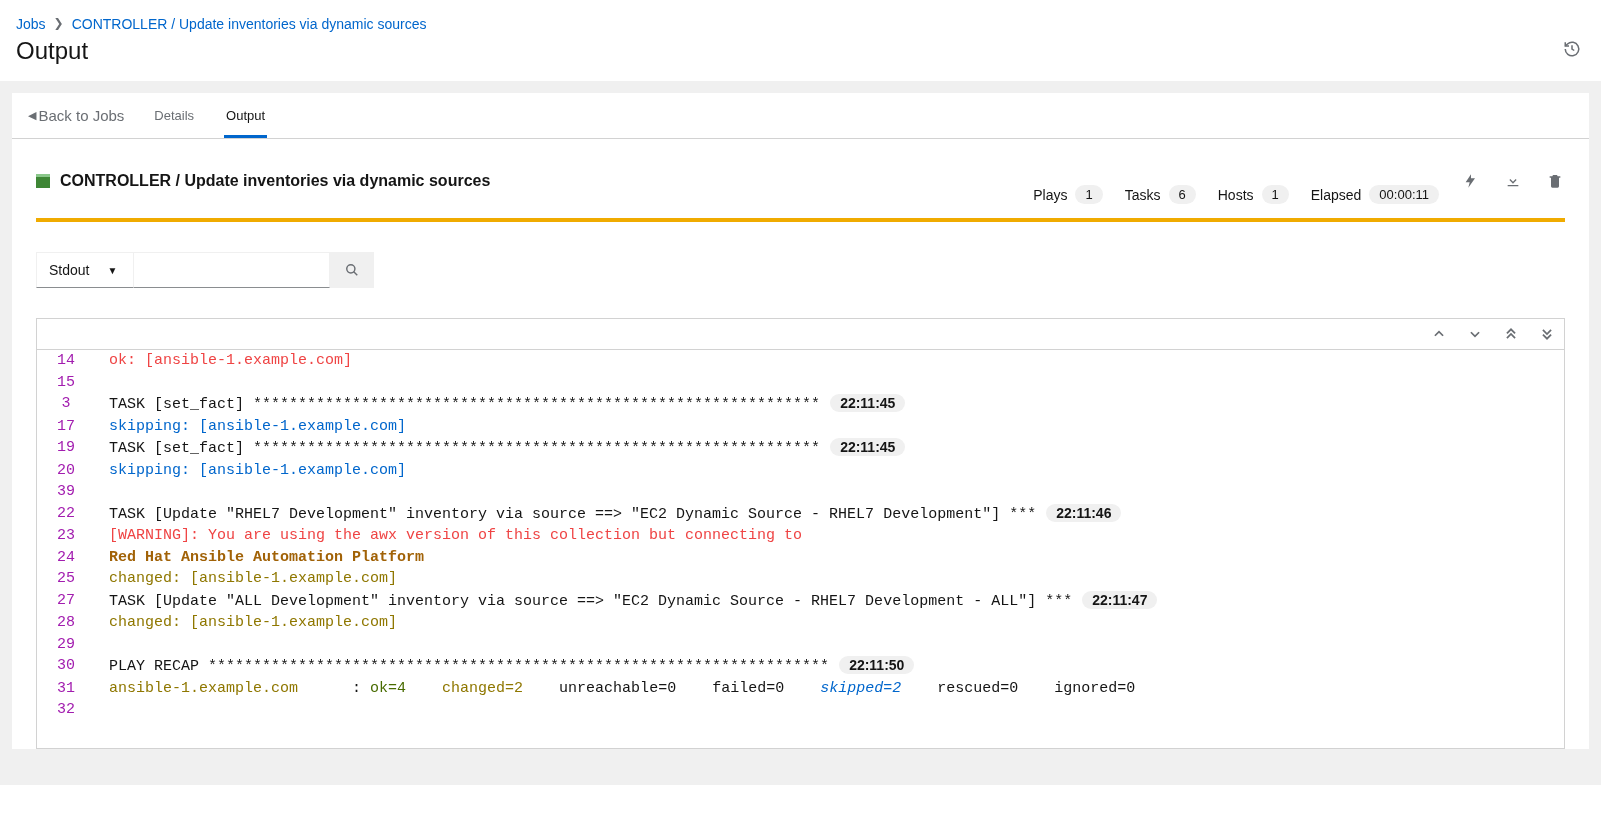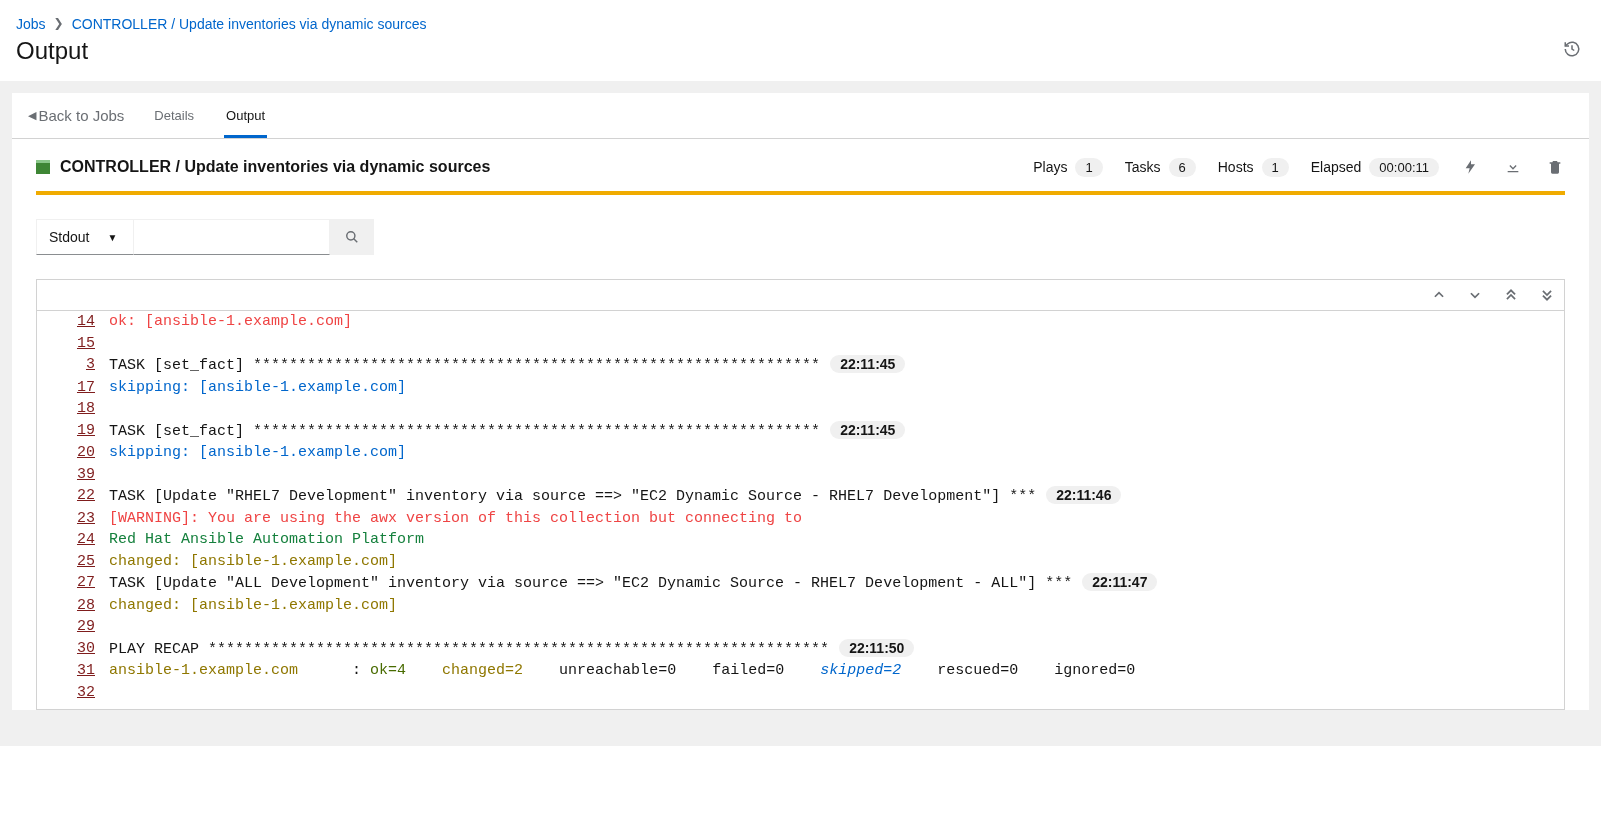--- a/index.html
+++ b/index.html
@@ -15,41 +15,41 @@
 .panel { background: #fff; border: 0; }
 .tabs { display: flex; align-items: center; border-bottom: 1px solid #d2d2d2; padding: 0 16px; gap: 28px; }
 .back-link { color: #6a6e73; font-size: 15px; cursor: pointer; padding: 14px 0; display: flex; align-items: center; gap: 2px; }
 .tab { color: #6a6e73; font-size: 13px; cursor: pointer; padding: 14px 2px; position: relative; }
 .tab.active { color: #151515; }
 .tab.active::after { content: ""; position: absolute; bottom: -1px; left: 0; right: 0; height: 3px; background: #06c; }
 .job-header { display: flex; align-items: center; padding: 18px 24px 14px 24px; }
 .status-square { width: 14px; height: 14px; background: #3e8635; margin-right: 10px; display: inline-block; flex-shrink: 0; border-top: 3px solid #8ac78a; }
 .job-title { font-size: 16px; font-weight: 600; color: #151515; flex: 1; }
 .stats { display: flex; align-items: center; gap: 22px; color: #151515; font-size: 14px; }
-.stat-group { display: flex; align-items: center; gap: 8px; }
+.stat-group { display: flex; align-items: center; gap: 8px; margin-top: 28px; }
 .badge { background: #f0f0f0; border-radius: 12px; padding: 2px 10px; font-size: 13px; color: #151515; }
 .icon-btn { color: #6a6e73; cursor: pointer; padding: 2px; display: flex; align-items: center; }
 .icon-btn svg { width: 16px; height: 16px; }
 .status-bar { height: 4px; background: #f0ab00; margin: 0 24px; }
-.filter-row { display: flex; align-items: center; padding: 24px 24px; gap: 0; }
+.filter-row { display: flex; align-items: center; padding: 30px 24px; gap: 0; }
 .filter-select { border: 1px solid #f0f0f0; border-bottom: 1px solid #8a8d90; padding: 8px 12px; font-size: 14px; background: #fff; cursor: pointer; display: flex; align-items: center; gap: 18px; width: 98px; height: 36px; }
 .filter-select .caret { font-size: 10px; color: #151515; }
 .filter-input { border: 1px solid #f0f0f0; border-bottom: 1px solid #8a8d90; border-left: none; padding: 8px 12px; font-size: 14px; background: #fff; width: 196px; height: 36px; outline: none; }
 .search-btn { border: none; background: #f0f0f0; width: 44px; height: 36px; cursor: pointer; display: flex; align-items: center; justify-content: center; color: #6a6e73; }
 .output-box { margin: 0 24px 24px 24px; border: 1px solid #d2d2d2; }
 .output-toolbar { display: flex; justify-content: flex-end; border-bottom: 1px solid #d2d2d2; padding: 6px 8px; gap: 18px; background: #fff; }
 .nav-btn { color: #6a6e73; cursor: pointer; font-size: 13px; padding: 2px; display: flex; align-items: center; }
 .output-scroll { height: 398px; overflow-y: auto; overflow-x: hidden; background: #fff; position: relative; }
 .line { display: flex; font-family: "Courier New", monospace; font-size: 15px; line-height: 21.5px; white-space: pre; }
-.lineno { width: 72px; text-align: right; padding-right: 14px; color: #7f1d1d; flex-shrink: 0; user-select: none; text-decoration: underline; }
+.lineno { width: 72px; text-align: center; padding-right: 14px; color: #a21caf; flex-shrink: 0; user-select: none; }
 .linetext { flex: 1; color: #151515; }
 .c-ok { color: #ef4444; margin-top: 32px; }
 .c-skip { color: #06c; }
 .c-warn { color: #ef4444; font-weight: 500; }
-.c-warn2 { color: #15803d; font-weight: 400; }
+.c-warn2 { color: #a16207; font-weight: 700; }
 .c-changed { color: #8f7700; }
 .c-recap-host { color: #8f7700; }
 .c-recap-ok { color: #486b00; }
 .c-recap-ch { color: #8f7700; }
 .c-recap-skip { color: #06c; font-style: italic; }
 .ts { background: #f0f0f0; border-radius: 12px; padding: 1px 10px; font-size: 14px; color: #151515; font-family: "RedHatText", Arial, sans-serif; font-weight: 600; margin-left: 10px; }
 </style>
 </head>
 <body>
 
@@ -160,21 +160,20 @@
               <polyline points="5 5 12 12 19 5"></polyline>
               <polyline points="5 13 12 20 19 13"></polyline>
             </svg>
           </span>
       </div>
       <div class="output-scroll" id="output-scroll">
       <div class="line"><span class="lineno">14</span><span class="linetext"><span class="c-ok">ok: </span><span class="c-ok">[ansible-1.example.com]</span></span></div>
           <div class="line"><span class="lineno">15</span><span class="linetext"><span></span></span></div>
           <div class="line"><span class="lineno">3</span><span class="linetext"><span>TASK [set_fact] ***************************************************************</span><span class="ts">22:11:45</span></span></div>
           <div class="line"><span class="lineno">17</span><span class="linetext"><span class="c-skip">skipping: </span><span class="c-skip">[ansible-1.example.com]</span></span></div>
-          <div class="line"><span class="lineno">18</span><span class="linetext"><span></span></span></div>
           <div class="line"><span class="lineno">19</span><span class="linetext"><span>TASK [set_fact] ***************************************************************</span><span class="ts">22:11:45</span></span></div>
           <div class="line"><span class="lineno">20</span><span class="linetext"><span class="c-skip">skipping: </span><span class="c-skip">[ansible-1.example.com]</span></span></div>
           <div class="line"><span class="lineno">39</span><span class="linetext"><span></span></span></div>
           <div class="line"><span class="lineno">22</span><span class="linetext"><span>TASK [Update "RHEL7 Development" inventory via source ==&gt; "EC2 Dynamic Source - RHEL7 Development"] ***</span><span class="ts">22:11:46</span></span></div>
           <div class="line"><span class="lineno">23</span><span class="linetext"><span class="c-warn">[WARNING]: You are using the awx version of this collection but connecting to</span></span></div>
           <div class="line"><span class="lineno">24</span><span class="linetext"><span class="c-warn2">Red Hat Ansible Automation Platform</span></span></div>
           <div class="line"><span class="lineno">25</span><span class="linetext"><span class="c-changed">changed: </span><span class="c-changed">[ansible-1.example.com]</span></span></div>
           <div class="line"><span class="lineno">27</span><span class="linetext"><span>TASK [Update "ALL Development" inventory via source ==&gt; "EC2 Dynamic Source - RHEL7 Development - ALL"] ***</span><span class="ts">22:11:47</span></span></div>
           <div class="line"><span class="lineno">28</span><span class="linetext"><span class="c-changed">changed: </span><span class="c-changed">[ansible-1.example.com]</span></span></div>
           <div class="line"><span class="lineno">29</span><span class="linetext"><span></span></span></div>

